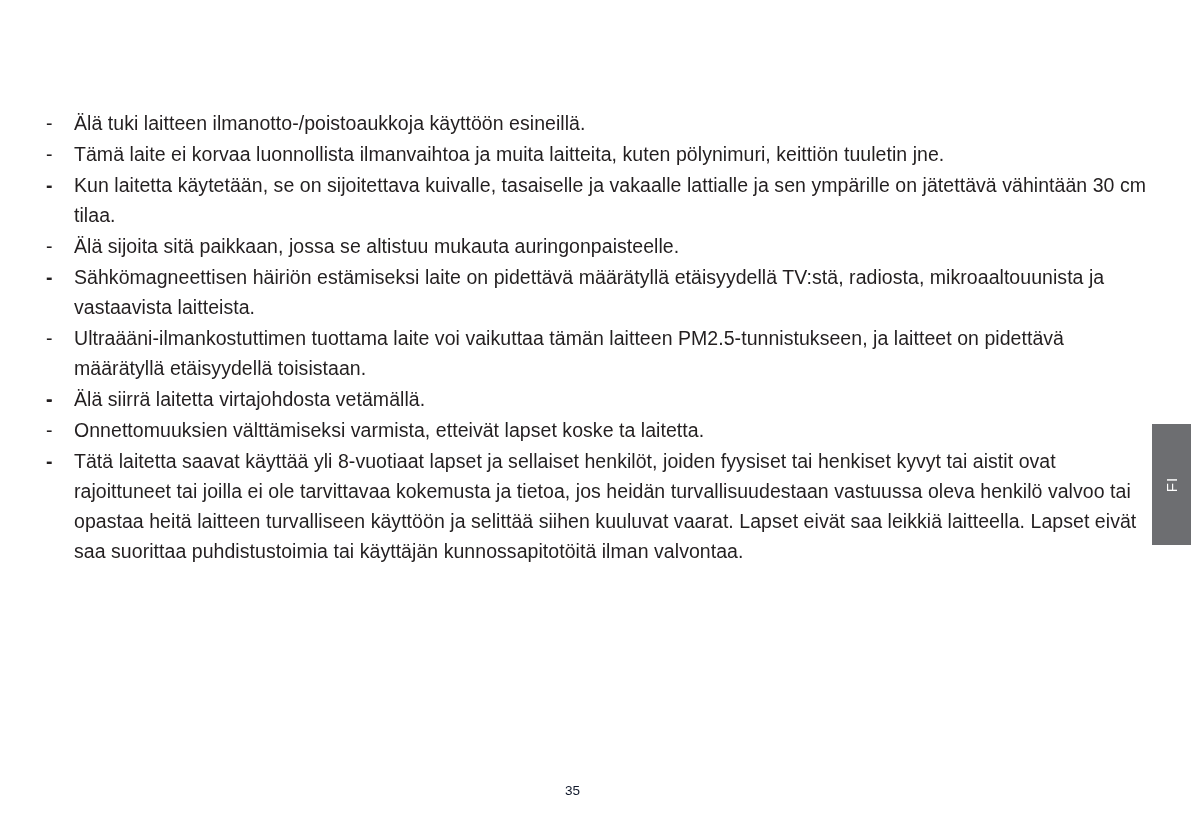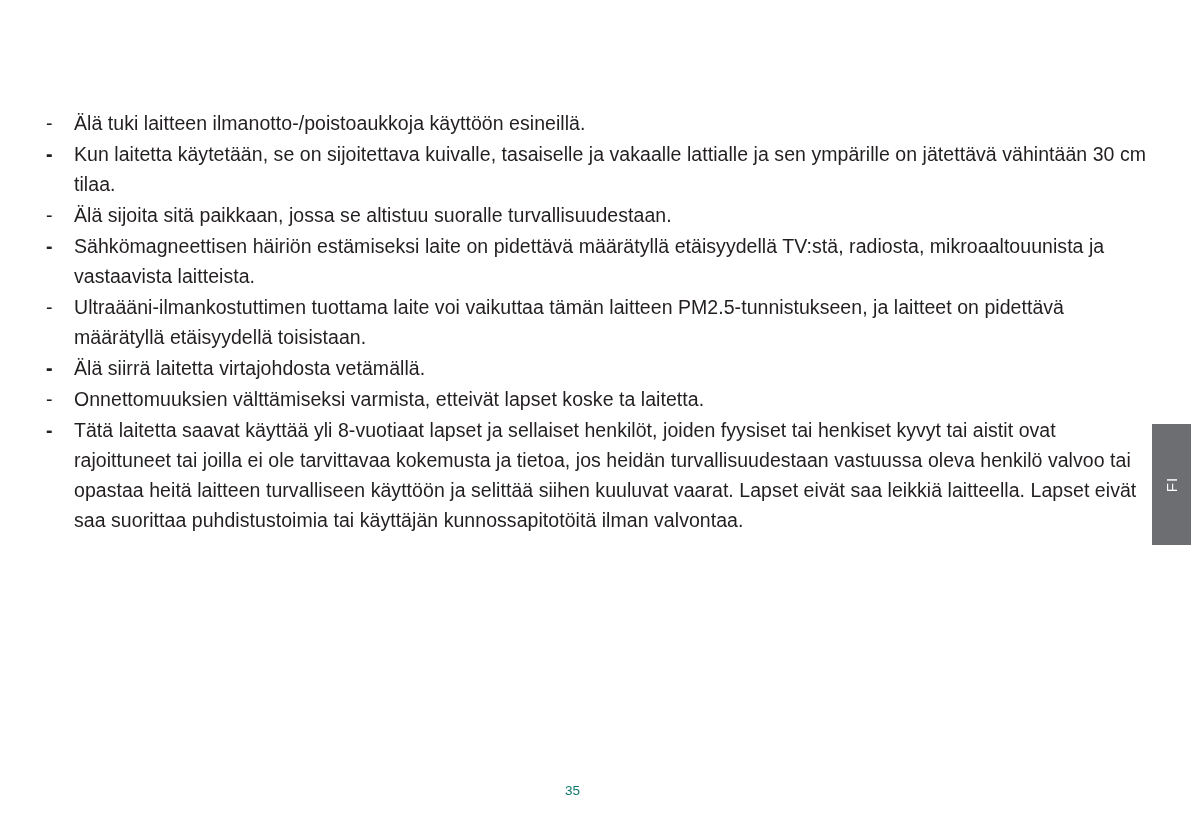--- a/index.html
+++ b/index.html
@@ -77,44 +77,45 @@
     transform-origin: 0 0;
     margin-top: 121px;
   }
   .page-number {
     position: absolute;
     left: 0;
     top: 783px;
     width: 1145px;
     text-align: center;
     font-size: 13.5px;
-    color: #0f766e;
+    color: #0f172a;
   }
 </style>
 </head>
 <body>
 
 <div class="page">
 
   <div class="content">
     <ul class="bullet-list">
       <li>
         <span class="dash">-</span>
         <span>Älä tuki laitteen ilmanotto-/poistoaukkoja käyttöön esineillä.</span>
       </li>
       <li>
         <span class="dash">-</span>
+        <span>Tämä laite ei korvaa luonnollista ilmanvaihtoa ja muita laitteita, kuten pölynimuri, keittiön tuuletin jne.</span>
       </li>
       <li class="bold">
         <span class="dash">-</span>
         <span>Kun laitetta käytetään, se on sijoitettava kuivalle, tasaiselle ja vakaalle lattialle ja sen ympärille on jätettävä vähintään 30 cm tilaa.</span>
       </li>
       <li>
         <span class="dash">-</span>
-        <span>Älä sijoita sitä paikkaan, jossa se altistuu suoralle turvallisuudestaan.</span>
+        <span>Älä sijoita sitä paikkaan, jossa se altistuu mukauta auringonpaisteelle.</span>
       </li>
       <li class="bold">
         <span class="dash">-</span>
         <span>Sähkömagneettisen häiriön estämiseksi laite on pidettävä määrätyllä etäisyydellä TV:stä, radiosta, mikroaaltouunista ja vastaavista laitteista.</span>
       </li>
       <li>
         <span class="dash">-</span>
         <span>Ultraääni-ilmankostuttimen tuottama laite voi vaikuttaa tämän laitteen PM2.5-tunnistukseen, ja laitteet on pidettävä määrätyllä etäisyydellä toisistaan.</span>
       </li>
       <li class="bold">

